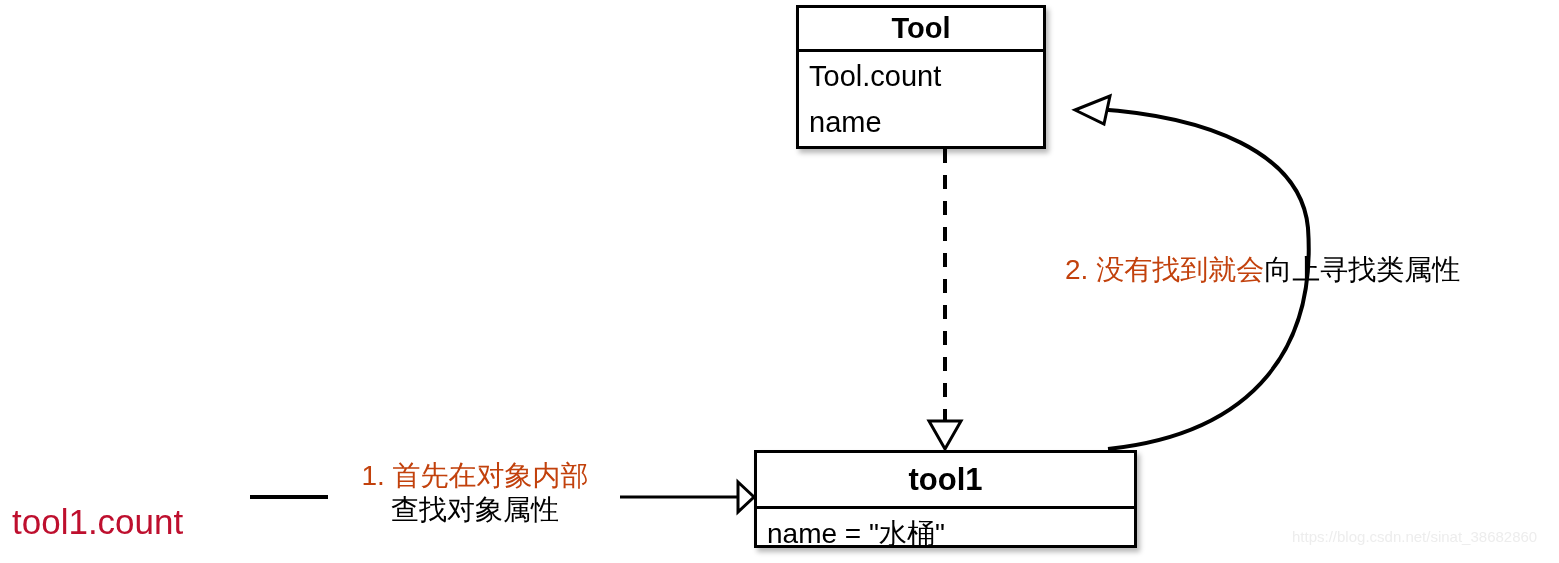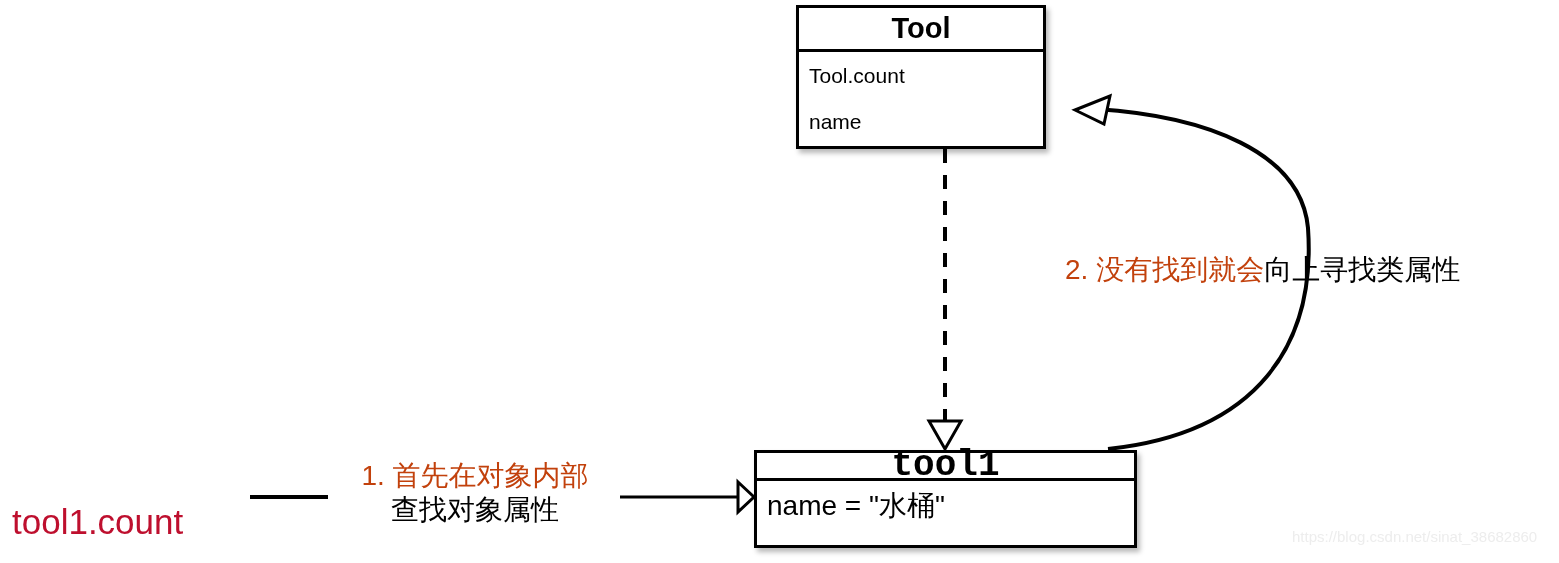--- a/index.html
+++ b/index.html
@@ -51,25 +51,25 @@
   }
   .uml-attr {
     color: #000000;
     white-space: nowrap;
   }
 
   
   #tool-class-box { left: 796px; top: 5px; width: 250px; height: 144px; }
   #tool-class-box .uml-title { height: 44px; font-size: 29px; }
   #tool-class-box .uml-body { height: 94px; }
-  #tool-class-box .uml-attr { font-size: 21px; line-height: 46px; }
+  #tool-class-box .uml-attr { font-size: 29px; line-height: 46px; }
 
   
   #tool1-object-box { left: 754px; top: 450px; width: 383px; height: 98px; }
-  #tool1-object-box .uml-title { height: 28px; font-size: 36px; font-family: Liberation Mono, monospace; }
+  #tool1-object-box .uml-title { height: 56px; font-size: 31px; }
   #tool1-object-box .uml-body { height: 50px; }
   #tool1-object-box .uml-attr { font-size: 28px; line-height: 50px; }
 
   .expr-label {
     position: absolute;
     font-size: 35px;
     color: #BE0F2E;
     white-space: nowrap;
   }
   #expression-label { left: 12px; top: 502px; }

